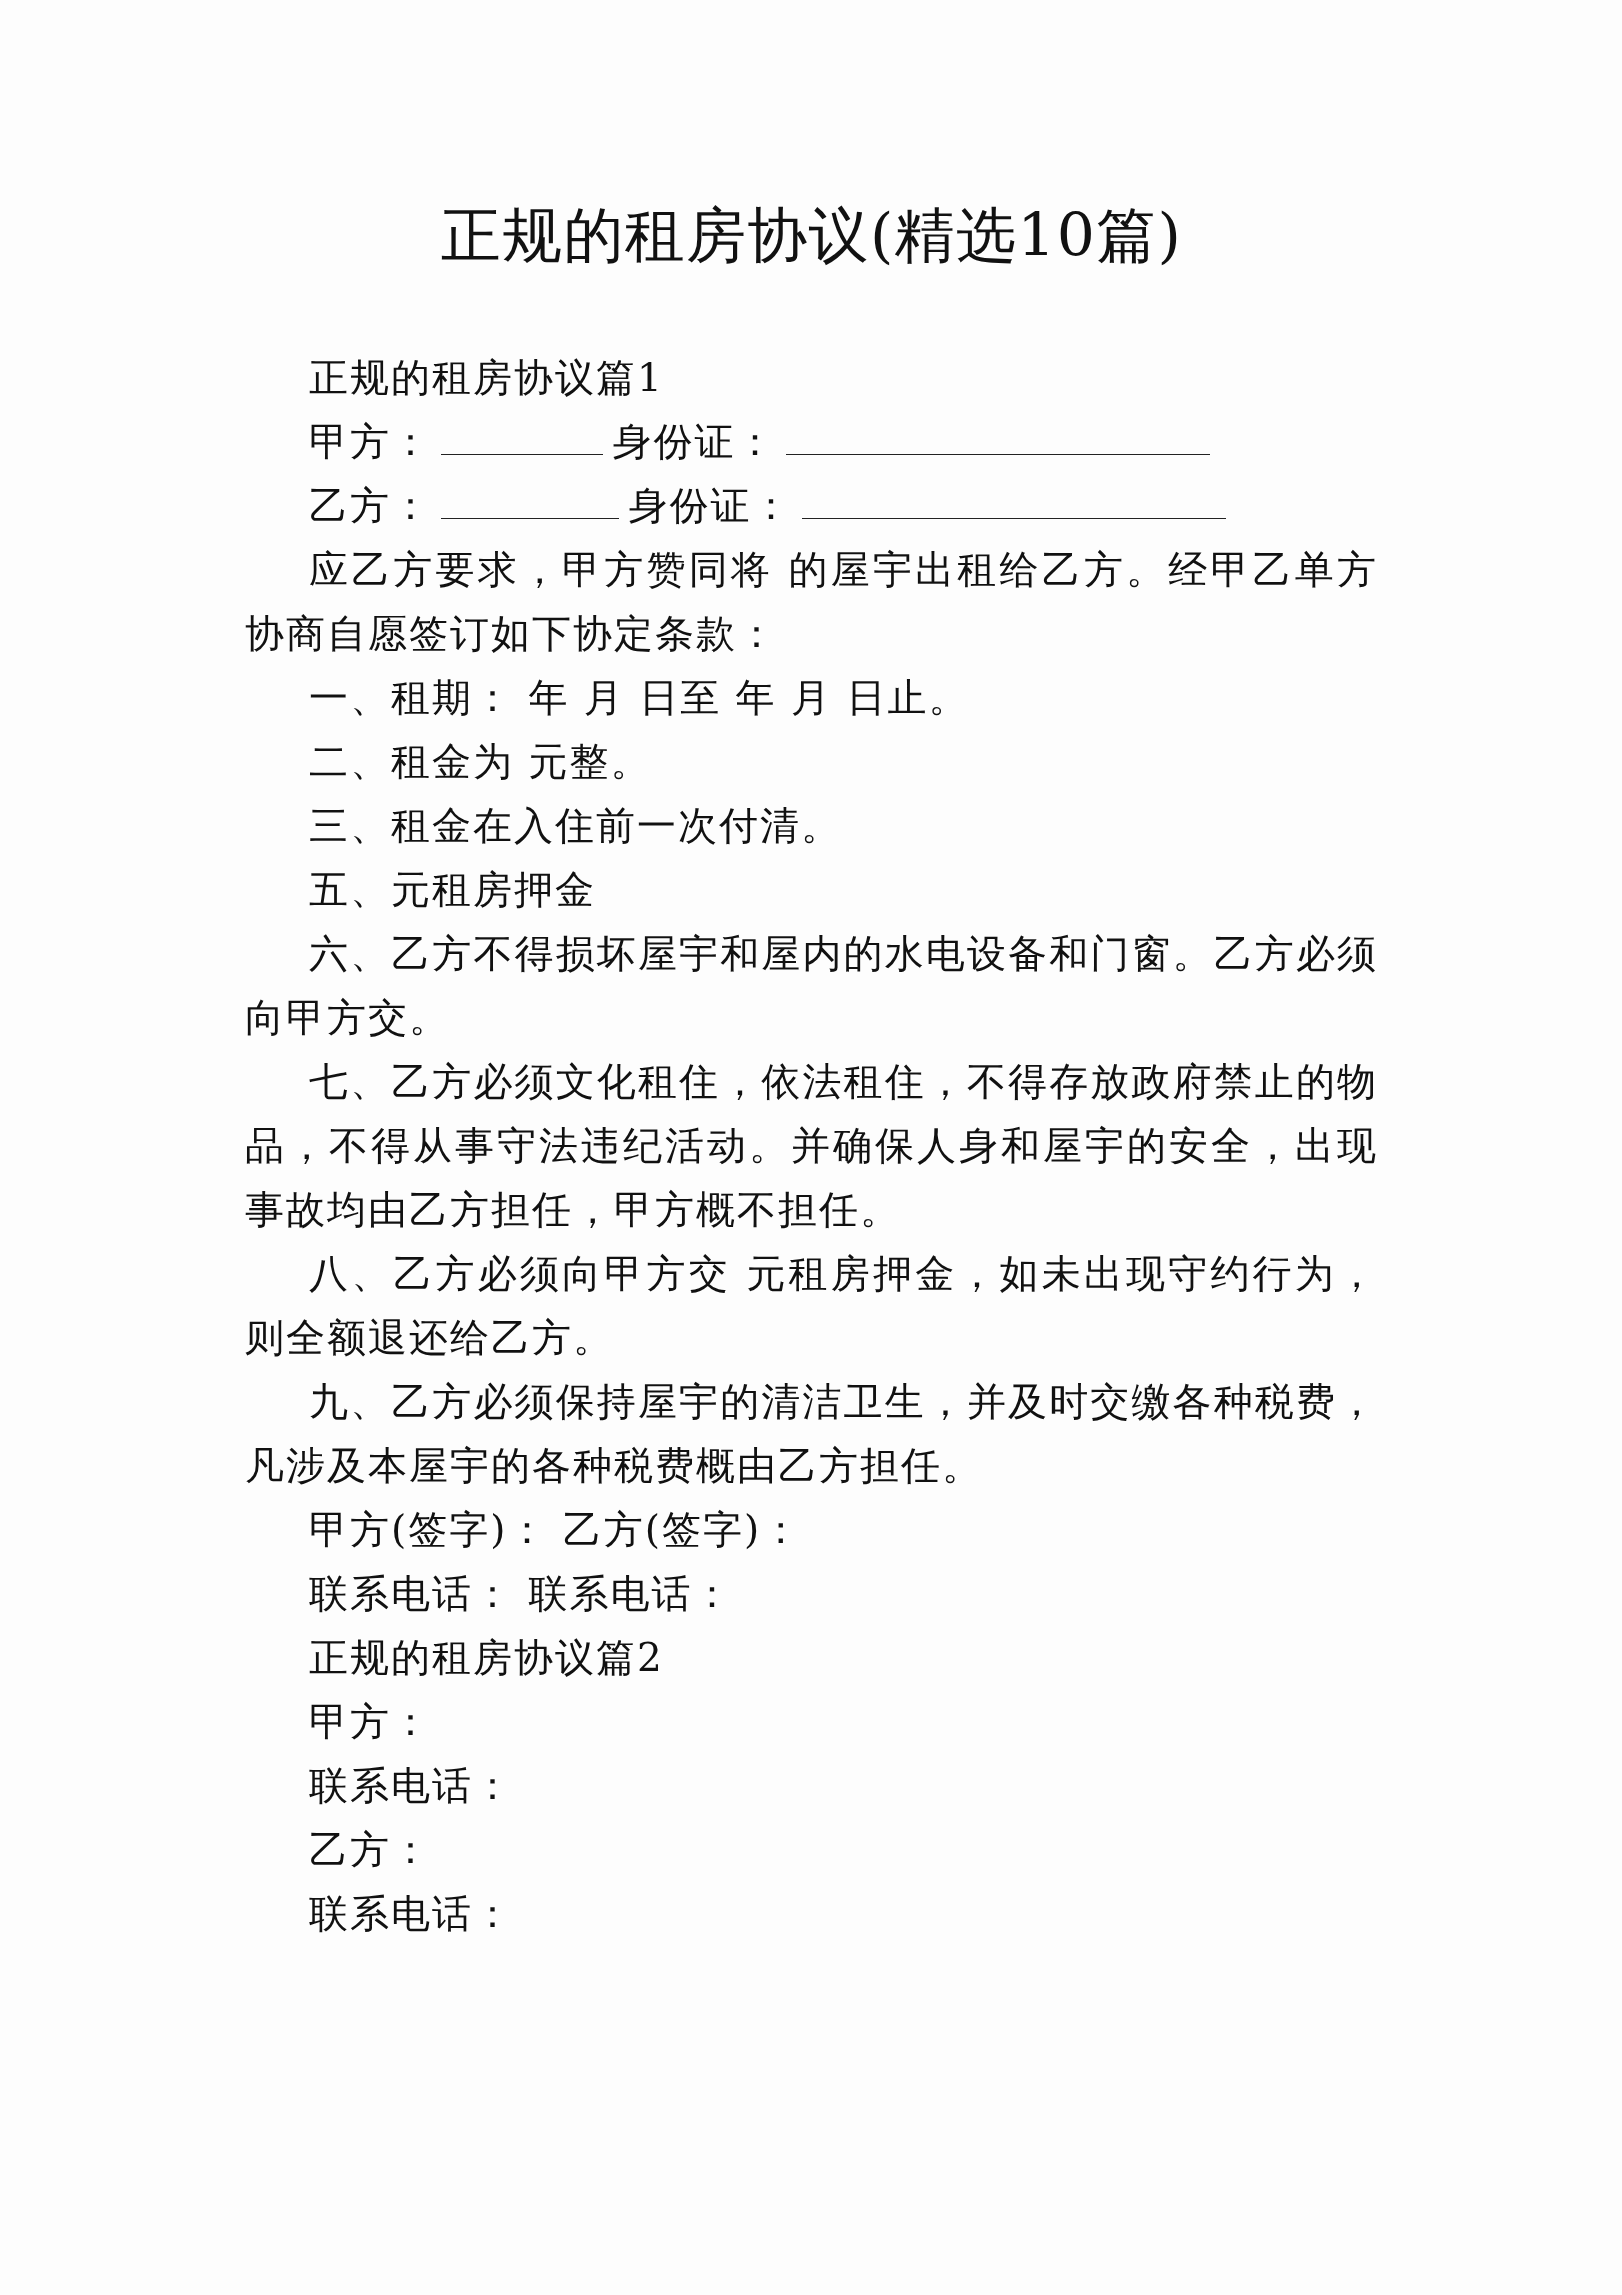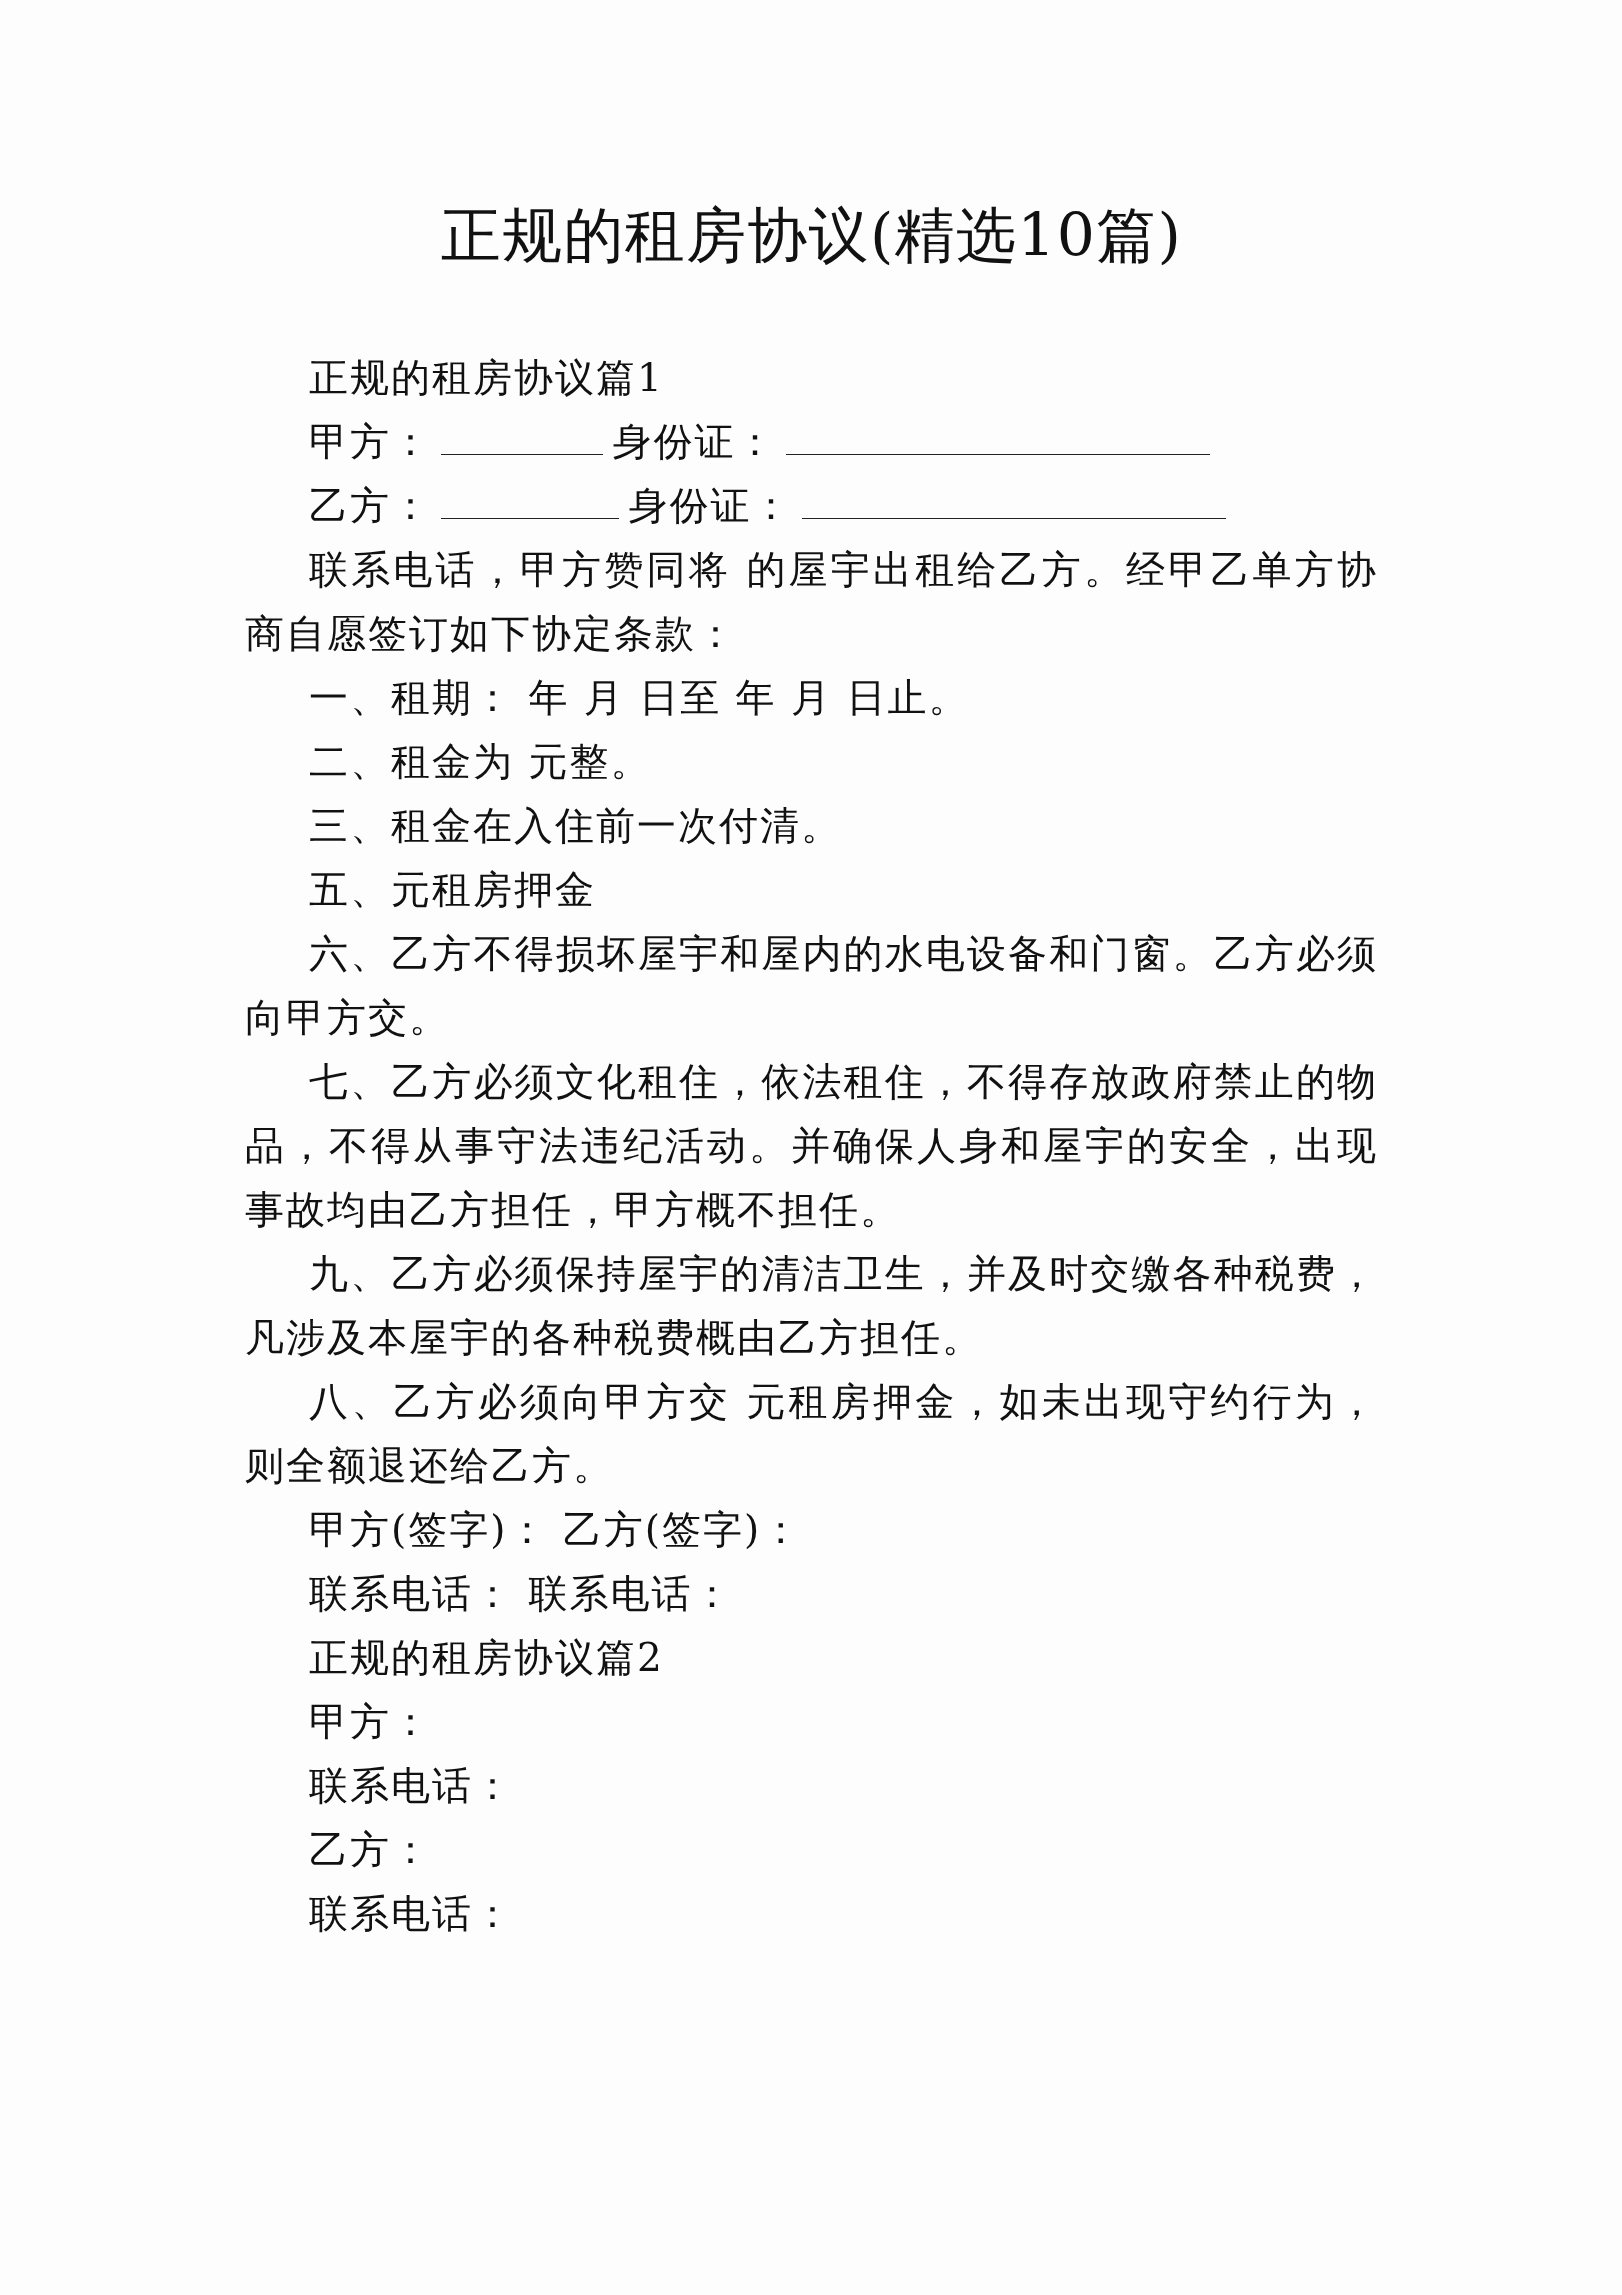--- a/index.html
+++ b/index.html
@@ -72,30 +72,30 @@
   <h1 class="title">正规的租房协议(精选10篇)</h1>
 
   <div class="body">
 
     <p class="p">正规的租房协议篇1</p>
 
     <p class="p"><span>甲方：</span><span class="blank b1"></span><span>身份证：</span><span class="blank b2"></span></p>
 
     <p class="p"><span>乙方：</span><span class="blank b3"></span><span>身份证：</span><span class="blank b4"></span></p>
 
-    <p class="p">联系电话，甲方赞同将 的屋宇出租给乙方。经甲乙单方协商自愿签订如下协定条款：</p>
+    <p class="p">应乙方要求，甲方赞同将 的屋宇出租给乙方。经甲乙单方协商自愿签订如下协定条款：</p>
 
     <p class="p">一、租期： 年 月 日至 年 月 日止。</p>
     <p class="p">二、租金为 元整。</p>
     <p class="p">三、租金在入住前一次付清。</p>
     <p class="p">五、元租房押金</p>
     <p class="p">六、乙方不得损坏屋宇和屋内的水电设备和门窗。乙方必须向甲方交。</p>
     <p class="p">七、乙方必须文化租住，依法租住，不得存放政府禁止的物品，不得从事守法违纪活动。并确保人身和屋宇的安全，出现事故均由乙方担任，甲方概不担任。</p>
+    <p class="p">八、乙方必须向甲方交 元租房押金，如未出现守约行为，则全额退还给乙方。</p>
     <p class="p">九、乙方必须保持屋宇的清洁卫生，并及时交缴各种税费，凡涉及本屋宇的各种税费概由乙方担任。</p>
-    <p class="p">八、乙方必须向甲方交 元租房押金，如未出现守约行为，则全额退还给乙方。</p>
 
     <p class="p"><span>甲方(签字)：</span><span class="gap"></span><span>乙方(签字)：</span></p>
 
     <p class="p"><span>联系电话：</span><span class="gap"></span><span>联系电话：</span></p>
 
     <p class="p">正规的租房协议篇2</p>
     <p class="p">甲方：</p>
     <p class="p">联系电话：</p>
     <p class="p">乙方：</p>
     <p class="p">联系电话：</p>

